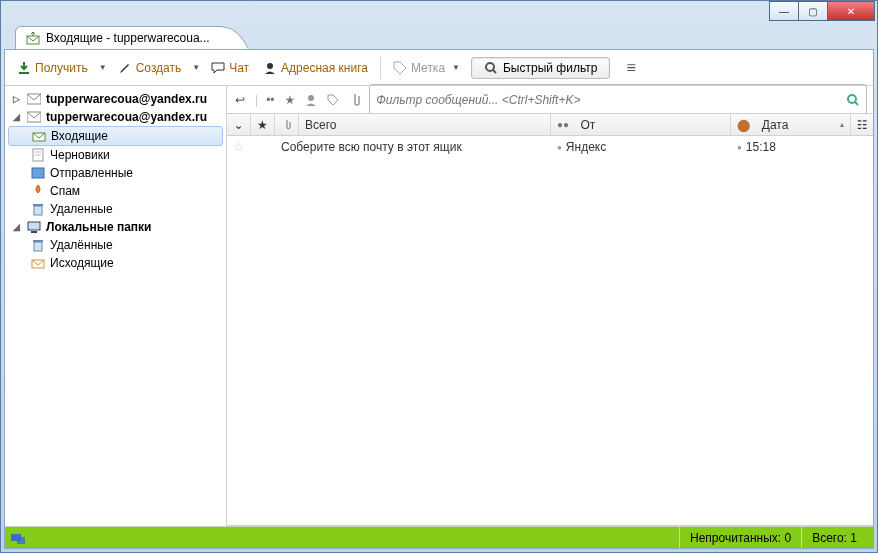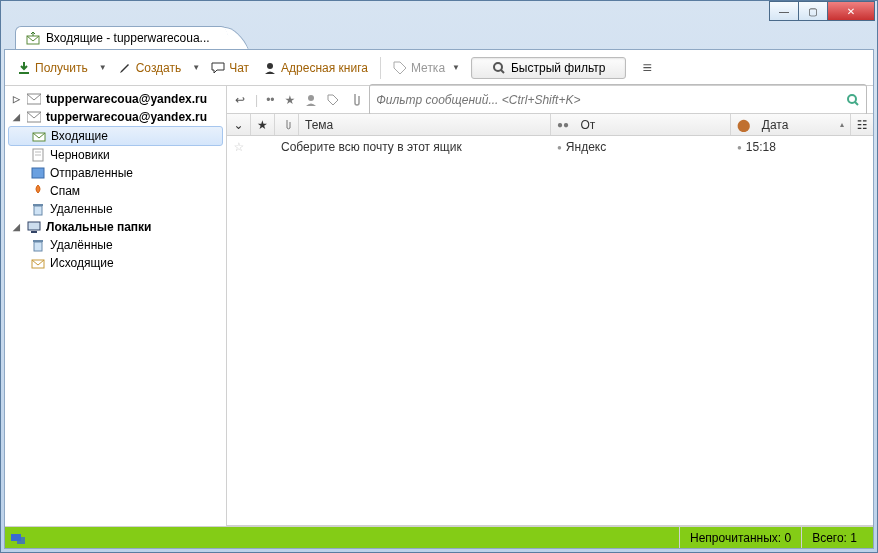--- a/index.html
+++ b/index.html
@@ -18,21 +18,21 @@
 
 
 .app { flex:1; background:#fff; border:1px solid #8fa8c4; margin:0 3px 3px 3px; display:flex; flex-direction:column; }
 
 
 .toolbar { height:36px; border-bottom:1px solid #d0d0d0; display:flex; align-items:center; padding:0 6px; gap:2px; }
 .tbtn { display:flex; align-items:center; gap:4px; padding:4px 6px; border-radius:3px; color:#a16207; }
 .tbtn.disabled { color:#999; }
 .sep { width:1px; height:22px; background:#d6d6d6; margin:0 4px; }
 .dropdown-caret { font-size:8px; color:#555; padding:0 3px; }
-.qf { border:1px solid #bcbcbc; border-radius:3px; padding:3px 20px; background:linear-gradient(#fdfdfd,#ececec); display:flex; align-items:center; gap:5px; box-shadow: inset 0 1px 2px rgba(0,0,0,.1); justify-content: space-between;}
+.qf { border:1px solid #bcbcbc; border-radius:3px; padding:3px 12px; background:linear-gradient(#fdfdfd,#ececec); display:flex; align-items:center; gap:5px; box-shadow: inset 0 1px 2px rgba(0,0,0,.1); justify-content: space-between;}
 .search { margin-left:6px; flex:1; max-width:200px; border:1px solid #bcbcbc; border-radius:3px; padding:3px 6px; display:flex; align-items:center; gap:6px; background:#fff;}
 .search input { border:none; outline:none; flex:1; font-style:italic; color:#888; }
 .hamburger { margin-left:8px; font-size:16px; color:#555; padding:4px 6px;}
 
 
 .body { flex:1; display:flex; min-height:0; }
 
 
 .tree { width:222px; border-right:1px solid #d0d0d0; padding:4px 0; overflow:auto; }
 .tree-row { display:flex; align-items:center; gap:5px; padding:2px 4px 2px 8px; white-space:nowrap; }
@@ -291,21 +291,21 @@
 
       <div class="cols">
         <div class="col star">⌄</div>
         <div class="col star">★</div>
         <div class="col attach">
             <svg width="10" height="12">
               <path d="M5 1 v8 a2 2 0 0 0 3 0 v-6" fill="none" stroke="#777"></path>
             </svg>
           </div>
         <div class="col subject">
-            <span>Тема</span>
+            <span>Всего</span>
           </div>
         <div class="col from"><span style="font-size:10px;color:#777;">●●</span>&nbsp;<span>От</span></div>
         <div class="col date"><span style="color:#c07030;">⬤</span>&nbsp;<span>Дата</span><span style="margin-left:auto;font-size:8px;color:#777;">▴</span></div>
         <div class="col picker">☷</div>
       </div>
 
       <div class="msglist">
         <div class="msgrow">
           <div class="c star">☆</div>
           <div class="c attach"></div>

